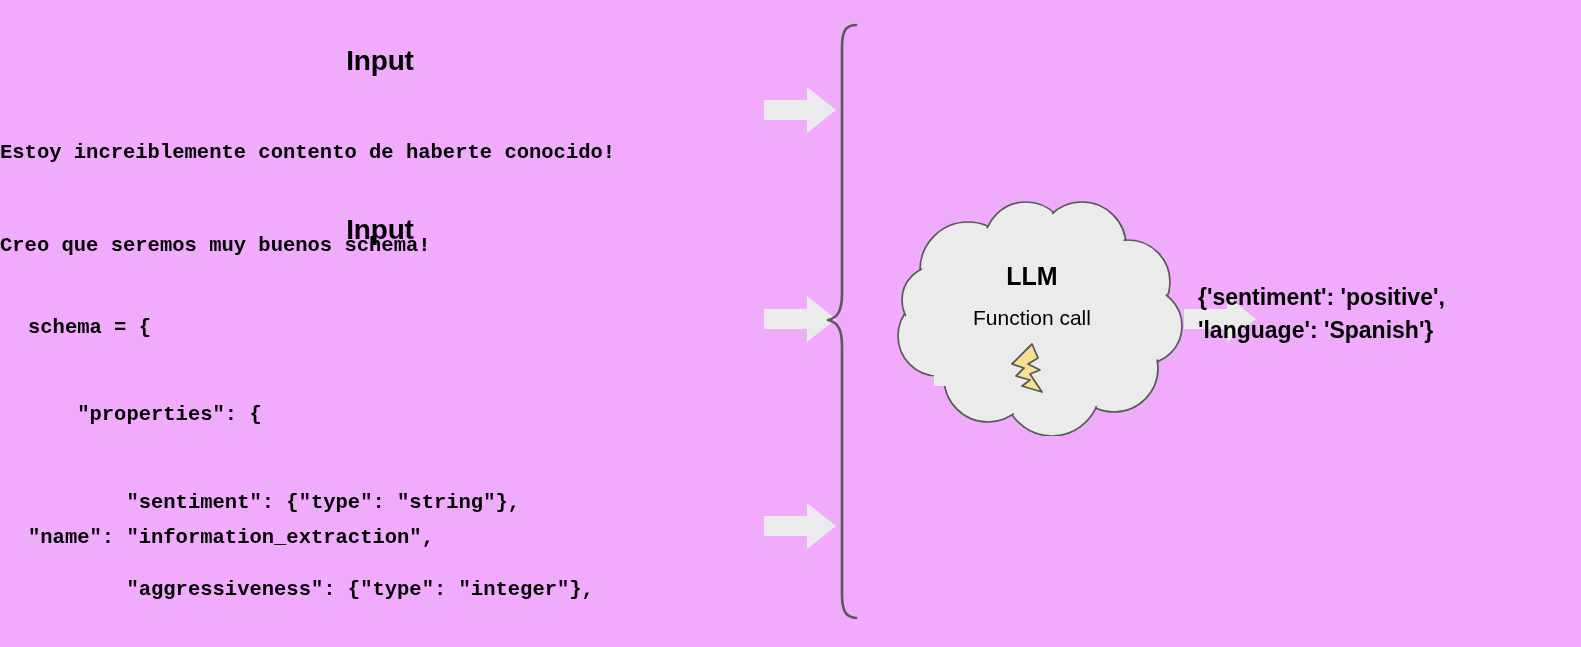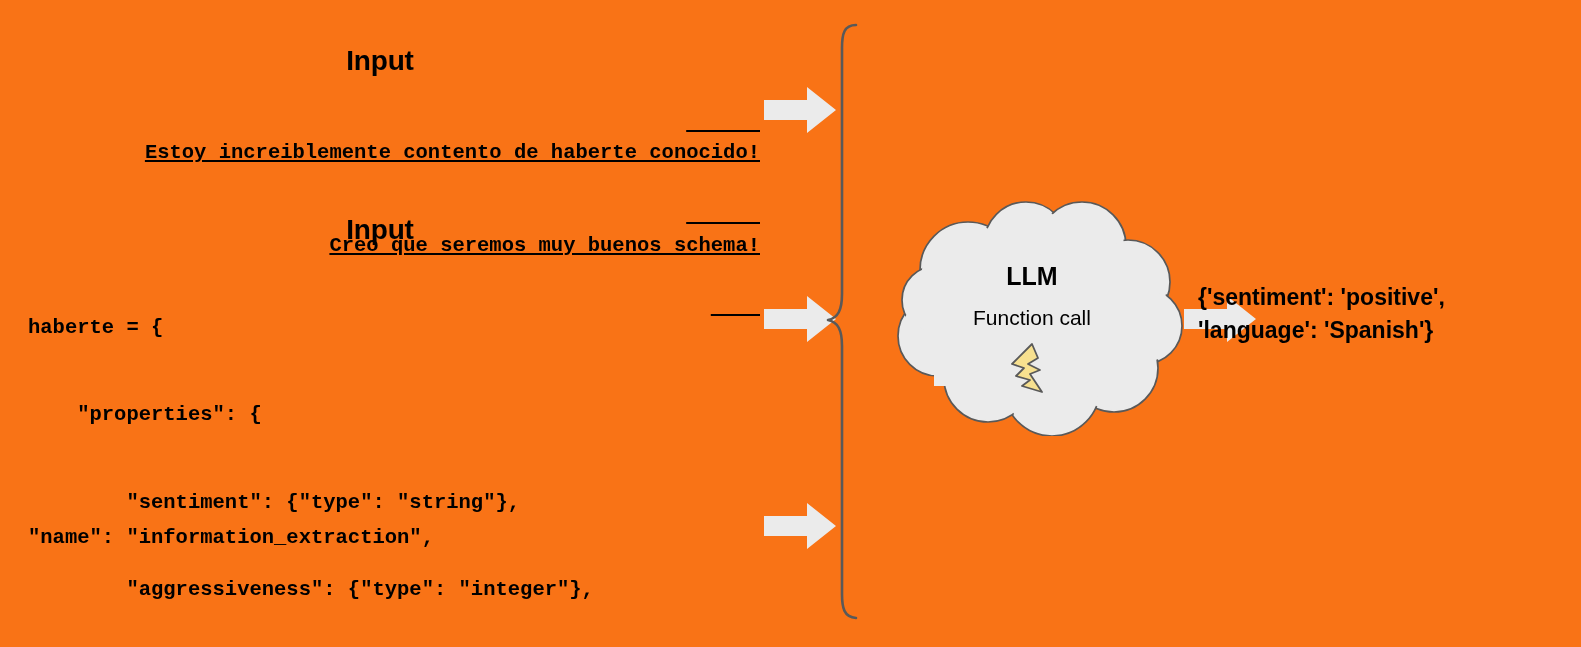--- a/index.html
+++ b/index.html
@@ -8,21 +8,21 @@
     background: #ffffff;
   }
   body {
     font-family: "Liberation Sans", sans-serif;
     -webkit-font-smoothing: antialiased;
   }
   #stage {
     position: relative;
     width: 1581px;
     height: 647px;
-    background: #f97316;
+    background: #f0abfc;
     overflow: hidden;
   }
 
   
   .section {
     position: absolute;
     left: 0;
     width: 760px;
   }
   .section-title {
@@ -42,23 +42,22 @@
     white-space: pre;
     line-height: 1.42;
   }
   .code-line {
     white-space: pre;
   }
 
   
   #input-section { top: 46px; }
   #input-section .code-block {
-    text-align: right;
+    text-align: left;
     line-height: 1.5;
-    text-decoration: underline;
   }
 
   
   #schema-section { top: 215px; }
   #schema-section .code-block {
     text-align: left;
     padding-left: 28px;
     margin-top: 9px;
     line-height: 1.42;
   }
@@ -167,21 +166,21 @@
     <div class="section-title">Input</div>
     <div class="code-block">
       <div class="code-line">Estoy increiblemente contento de haberte conocido!</div>
       <div class="code-line">Creo que seremos muy buenos schema!</div>
     </div>
   </div>
 
   <div class="section" id="schema-section">
     <div class="section-title">Input</div>
     <div class="code-block">
-      <div class="code-line">haberte = {</div>
+      <div class="code-line">schema = {</div>
       <div class="code-line">    "properties": {</div>
       <div class="code-line">        "sentiment": {"type": "string"},</div>
       <div class="code-line">        "aggressiveness": {"type": "integer"},</div>
       
       
     </div>
   </div>
 
   <div class="section" id="function-section">
     <div class="code-block">

